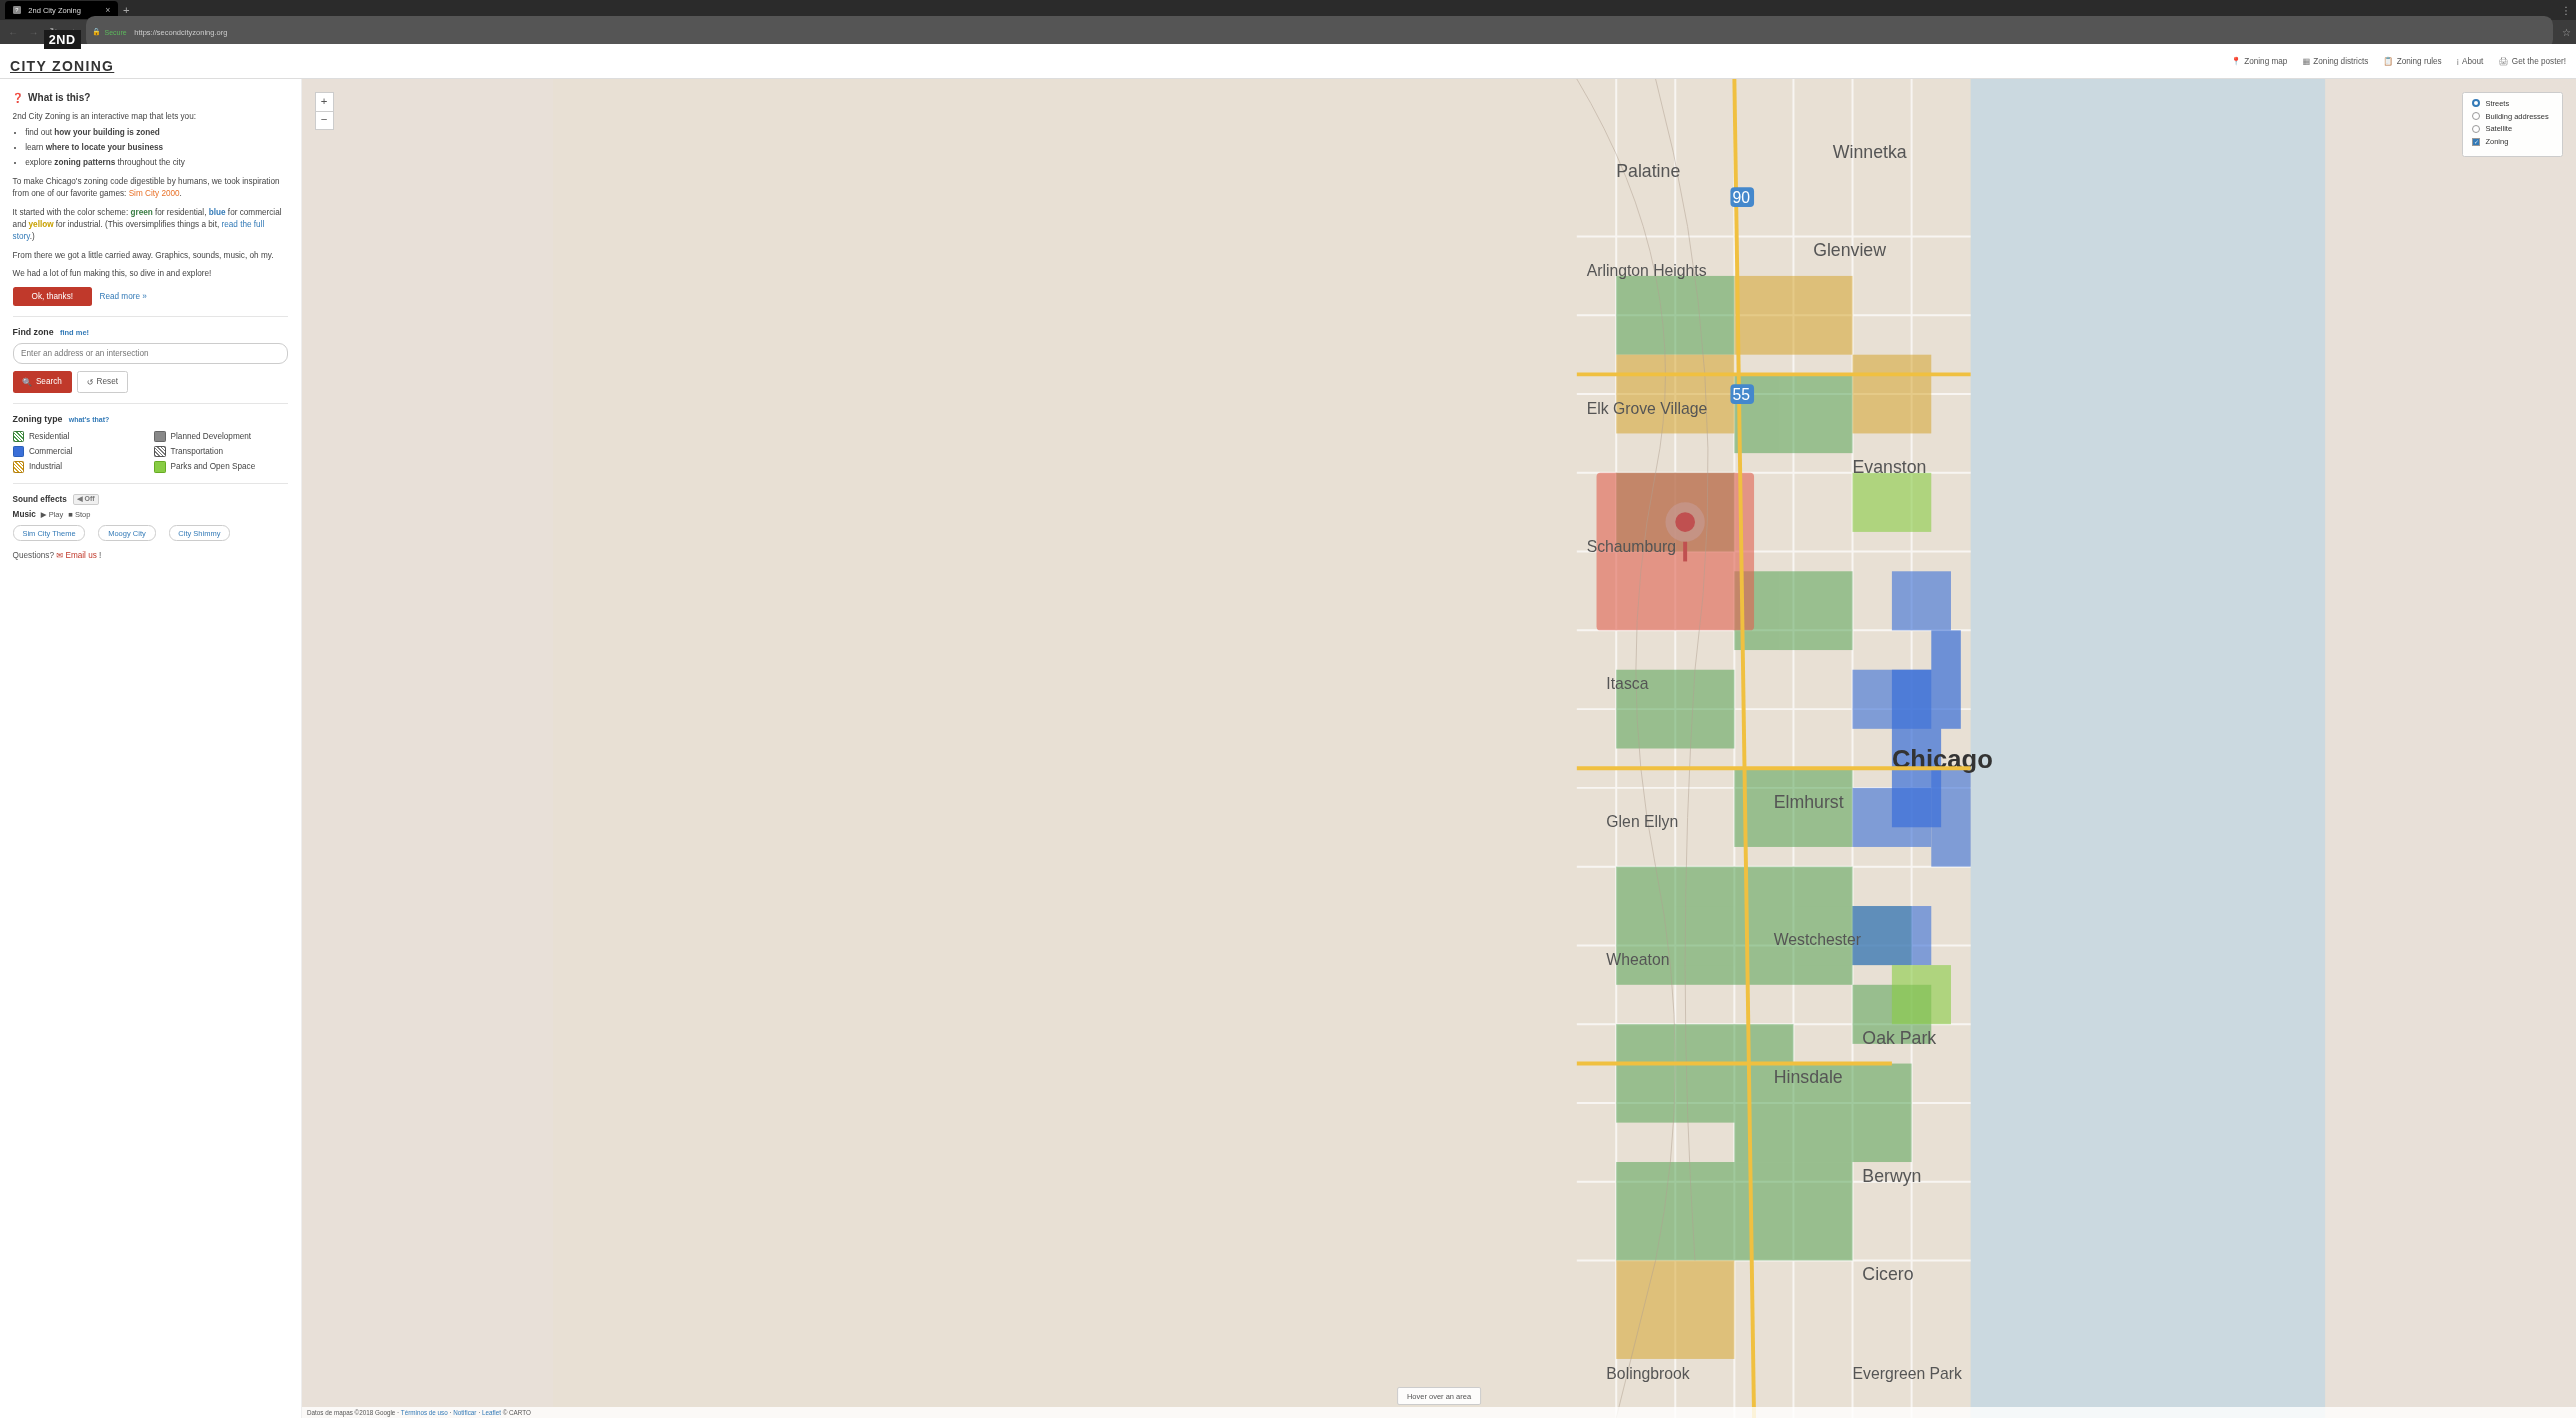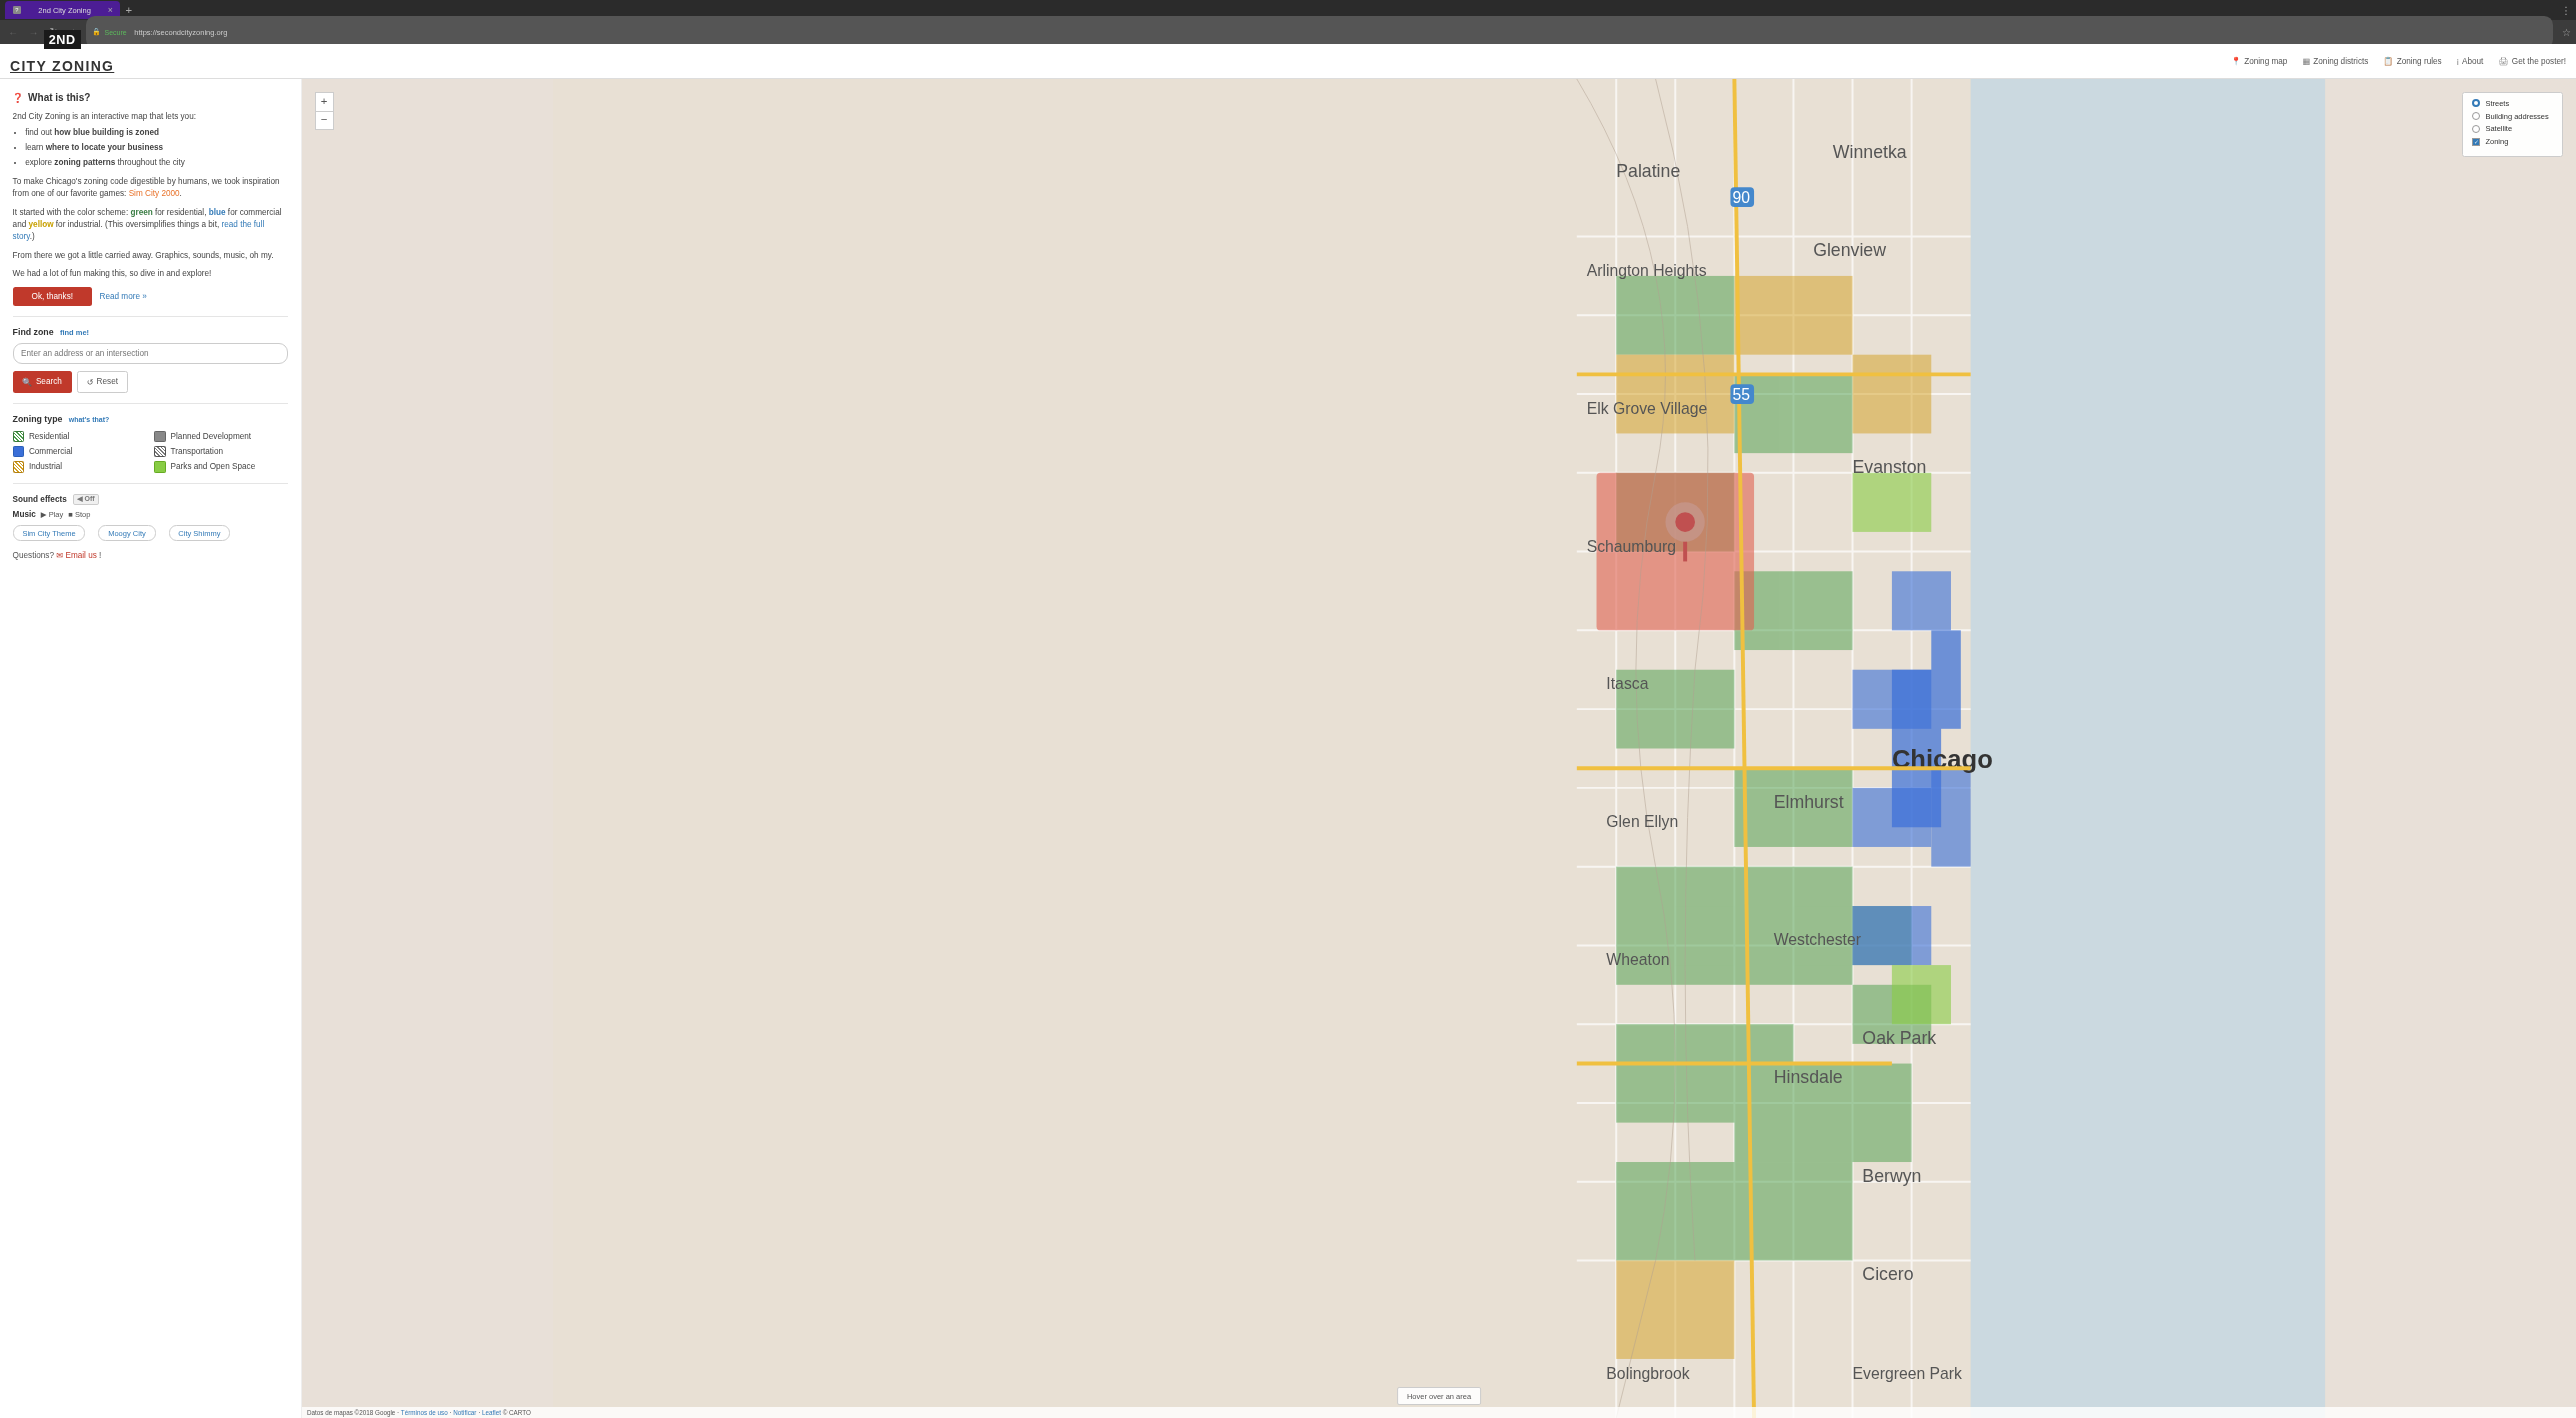--- a/index.html
+++ b/index.html
@@ -1,21 +1,21 @@
 <!DOCTYPE html>
 <html style="font-size:10px"><head>
   <meta charset="utf-8">
   <style>
     * { box-sizing: border-box; margin: 0; padding: 0; }
     body { font-family: -apple-system, BlinkMacSystemFont, 'Segoe UI', sans-serif; font-size: 8.2px; background: #fff; overflow: hidden; }
 
     
     .browser-chrome { background: #3c3c3c; height: 44px; display: flex; flex-direction: column; }
     .browser-tabs { background: #2b2b2b; height: 20px; display: flex; align-items: center; padding: 0 5px; gap: 2.5px; }
-    .browser-tab { background: #4c1d95; border-radius: 3.8px 3.8px 0 0; padding: 0 7.5px; height: 17.6px; display: flex; align-items: center; gap: 17px; color: #ddd; font-size: 7.5px; min-width: 113px; }
+    .browser-tab { background: #000000; border-radius: 3.8px 3.8px 0 0; padding: 0 7.5px; height: 17.6px; display: flex; align-items: center; gap: 7px; color: #ddd; font-size: 7.5px; min-width: 113px; }
     .browser-tab .tab-favicon { width: 8.8px; height: 8.8px; background: #888; border-radius: 1.3px; font-size: 5.7px; display:flex; align-items:center; justify-content:center; color:#fff; }
     .browser-tab .tab-close { margin-left: auto; color: #aaa; cursor: pointer; font-size: 8.8px; line-height:1; }
     .browser-tab-new { color: #aaa; font-size: 11.3px; cursor: pointer; margin-left: 2.5px; }
     .tab-overflow { color: #aaa; margin-left: auto; font-size: 10px; }
     .browser-toolbar { background: #3c3c3c; height: 24px; display: flex; align-items: center; padding: 0 5px; gap: 3.8px; }
     .nav-btn { width: 16.4px; height: 16.4px; border-radius: 50%; border: none; background: transparent; color: #aaa; font-size: 10px; cursor: pointer; display: flex; align-items: center; justify-content: center; }
     .nav-btn.disabled { color: #666; cursor: default; }
     .address-bar { flex: 1; height: 32px; background: #555; border-radius: 8.8px; display: flex; align-items: center; padding: 0 6.3px; gap: 3.8px; color: #ddd; font-size: 7.5px; }
     .address-bar .lock-icon { color: #5cb85c; font-size: 7px; }
     .bookmark-star { color: #aaa; font-size: 10px; margin-left: 5px; }
@@ -190,21 +190,21 @@
       
       <div class="panel-title">
         <span class="help-icon">❓</span>
         <span>What is this?</span>
       </div>
 
       <div class="panel-text">
         <span>2nd City Zoning is an interactive map that lets you:</span>
         <ul>
           <li>
-            <span>find out </span><span class="highlight-bold">how blue building is zoned</span>
+            <span>find out </span><span class="highlight-bold">how your building is zoned</span>
           </li>
           <li>
             <span>learn </span><span class="highlight-bold">where to locate your business</span>
           </li>
           <li>
             <span>explore </span><span class="highlight-bold">zoning patterns</span><span> throughout the city</span>
           </li>
         </ul>
       </div>
 

